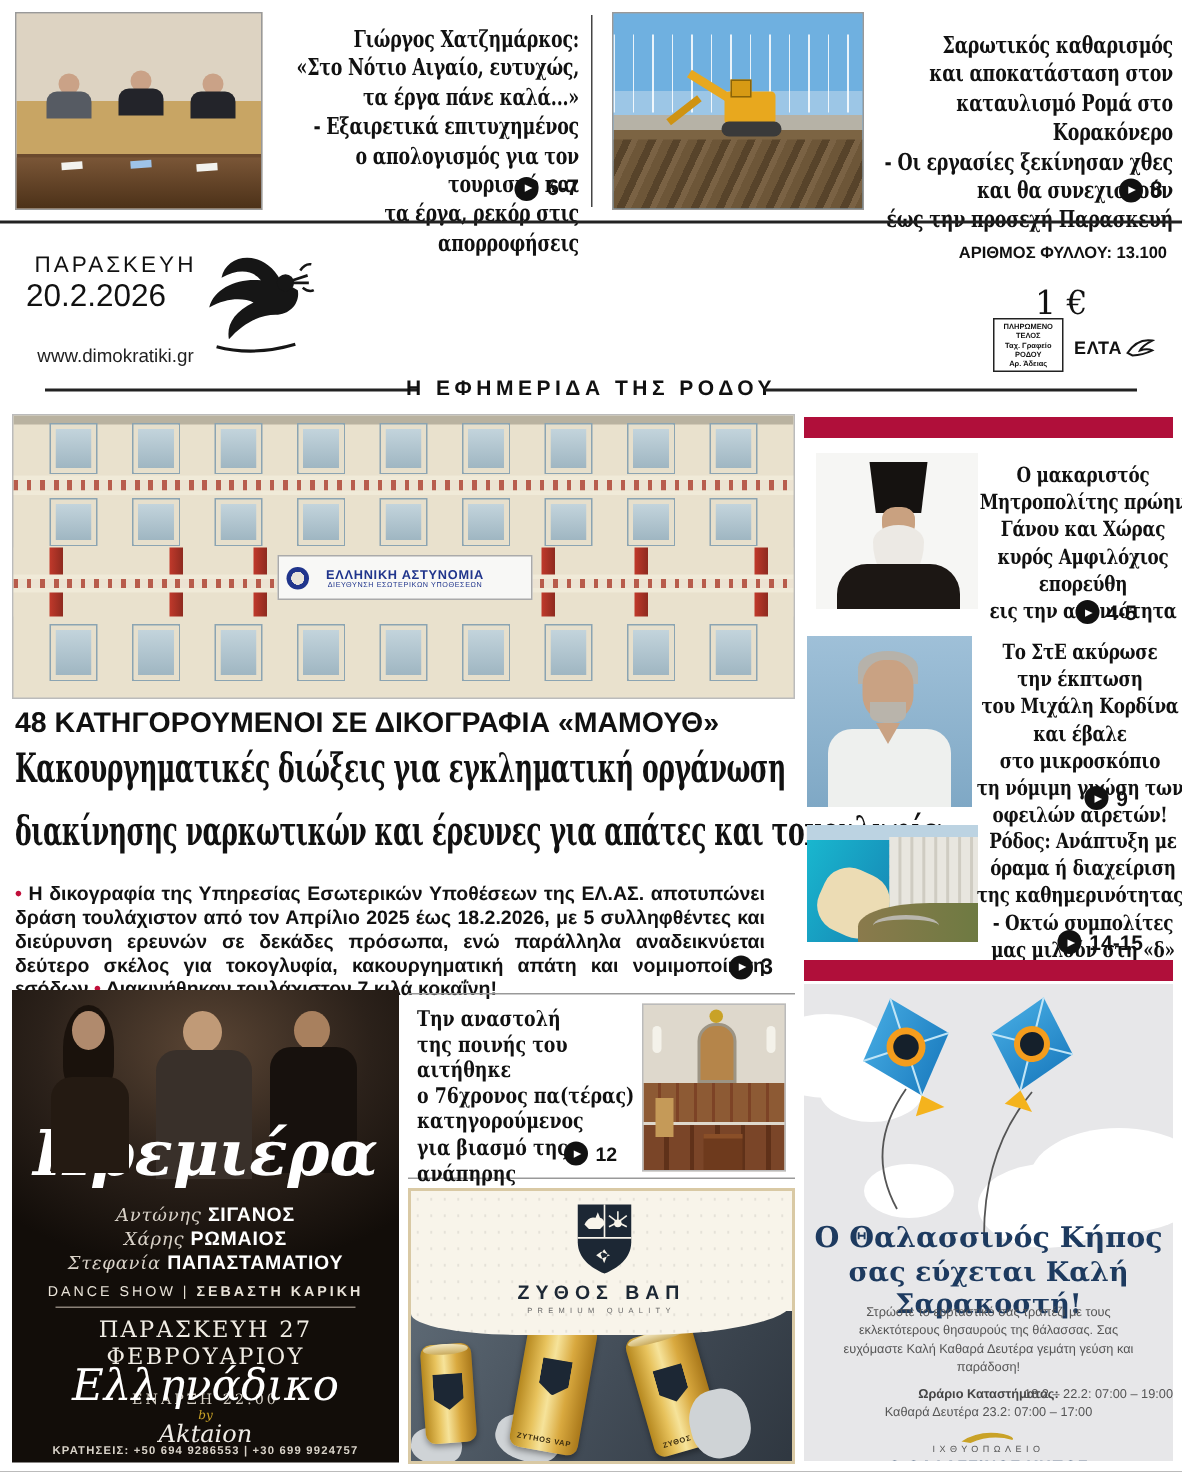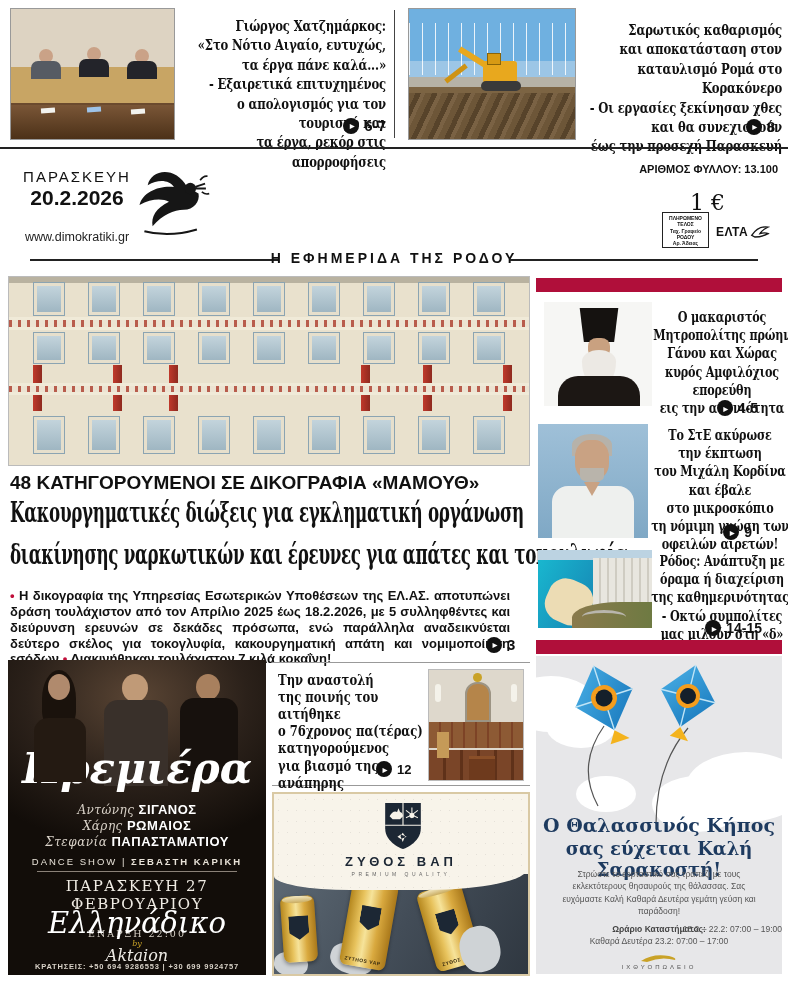--- a/index.html
+++ b/index.html
@@ -44,21 +44,21 @@
   .rubble { position:absolute; left:0; bottom:0; width:100%; height:46px;
             background:repeating-linear-gradient(115deg, #6d5638 0 6px, #57432a 6px 11px, #7a6244 11px 15px); }
   .exc-body { position:absolute; left:74px; top:52px; width:34px; height:22px; background:#e8a81e; border-radius:3px; }
   .exc-cab { position:absolute; left:78px; top:44px; width:14px; height:12px; background:#d79a14; border:1px solid #8a6408; }
   .exc-boom { position:absolute; left:48px; top:46px; width:34px; height:6px; background:#e8a81e; transform:rotate(32deg); }
   .exc-arm { position:absolute; left:34px; top:62px; width:26px; height:5px; background:#cf9312; transform:rotate(-38deg); }
   .exc-track { position:absolute; left:72px; top:72px; width:40px; height:10px; background:#3a3a3a; border-radius:5px; }
 
   
   #mh-day { left:22px; top:168px; width:110px; text-align:center; font-size:15px; letter-spacing:2px; }
-  #mh-date { left:22px; top:186px; width:110px; text-align:center; font-weight:bold; font-size:21px; }
+  #mh-date { left:9px; top:186px; width:110px; text-align:center; font-weight:normal; font-size:21px; }
   #mh-site { left:16px; top:230px; width:122px; text-align:center; font-size:12.5px; color:#222; }
   #mh-title { left:208px; top:153px; font-family:"DejaVu Serif",serif; font-weight:bold;
               font-size:64px; letter-spacing:-2px; line-height:1; }
   #mh-issue { right:10px; top:163px; font-size:11px; font-weight:bold; }
   #mh-price { left:690px; top:190px; font-family:"DejaVu Serif",serif; font-size:22px; }
   #stamp-box { left:662px; top:212px; width:47px; height:36px; border:1.5px solid #222;
                font-size:5px; line-height:1.25; text-align:center; white-space:pre-line; padding-top:2px; font-weight:bold; }
   #elta-box { left:716px; top:220px; width:54px; height:24px; display:flex; align-items:center; gap:2px;
               font-weight:bold; font-size:12px; letter-spacing:.5px; }
   #mh-subrow { left:0; top:250px; width:788px; height:18px; }
@@ -348,20 +348,25 @@
         <div class="win"></div>
       </div>
     <div id="colband">
       <div class="rcol" style="left:24px;"></div>
         <div class="rcol" style="left:104px;"></div>
       <div class="rcol" style="left:160px;"></div>
         <div class="rcol" style="left:352px;"></div>
       <div class="rcol" style="left:414px;"></div>
         <div class="rcol" style="left:494px;"></div>
       <div class="balstrip" style="top:18px;height:12px;"></div>
+      <div id="sign">
+        <div class="emb"></div>
+        <div class="l1">ΕΛΛΗΝΙΚΗ ΑΣΤΥΝΟΜΙΑ</div>
+        <div class="l2">ΔΙΕΥΘΥΝΣΗ ΕΣΩΤΕΡΙΚΩΝ ΥΠΟΘΕΣΕΩΝ</div>
+      </div>
     </div>
     <div class="win-row" id="wrC">
         <div class="win"></div>
         <div class="win"></div>
         <div class="win"></div>
         <div class="win"></div>
         <div class="win"></div>
         <div class="win"></div>
         <div class="win"></div>
         <div class="win"></div>

